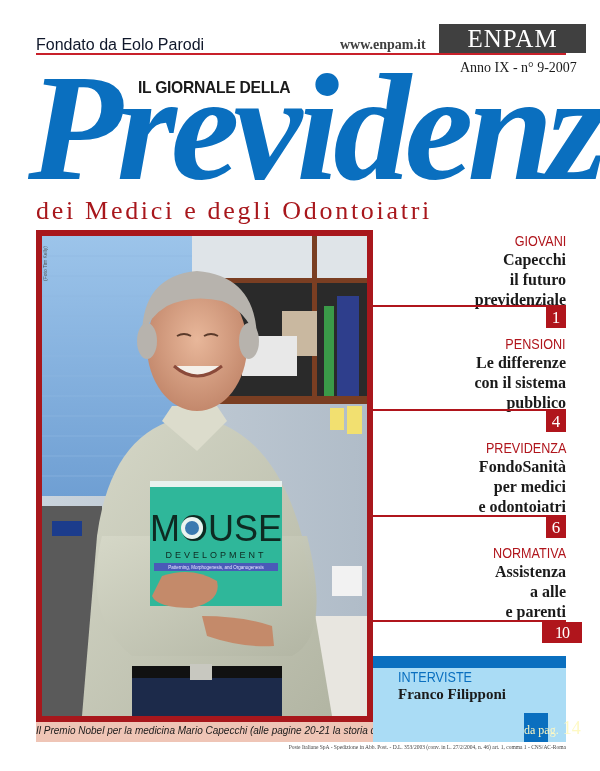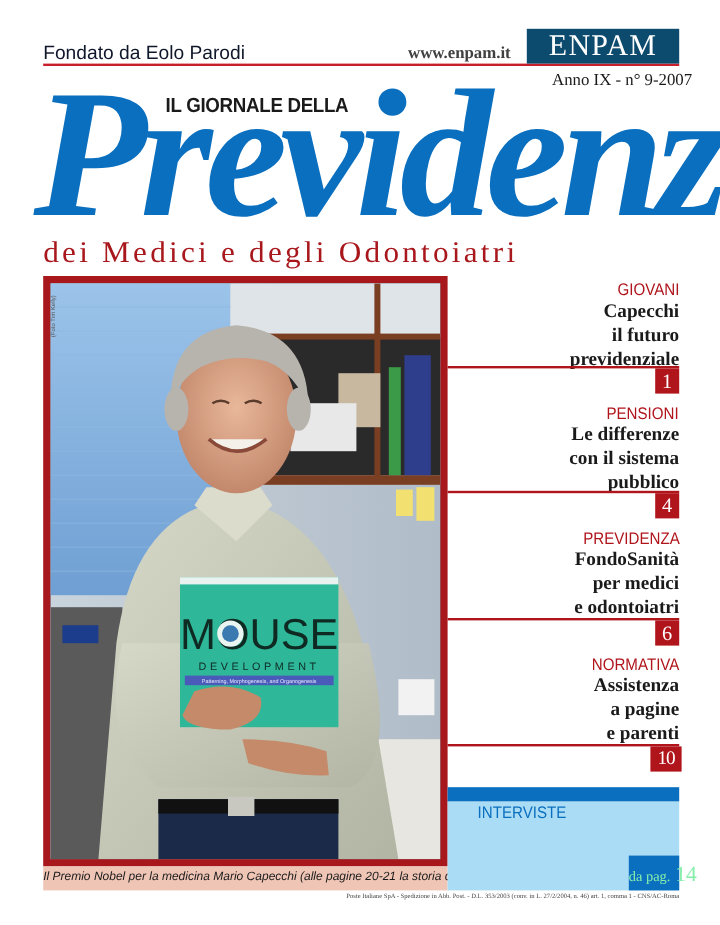--- a/index.html
+++ b/index.html
@@ -5,49 +5,49 @@
     * { margin: 0; padding: 0; box-sizing: border-box; }
     html, body { width: 600px; height: 771px; background: #ffffff; overflow: hidden; }
     body { position: relative; font-family: "Liberation Serif", serif; color: #111; }
 
     .abs { position: absolute; }
 
     
     .founded { left: 36px; top: 36px; font-size: 16px; color: #0f172a; font-family: Liberation Sans, sans-serif; }
     .header-rule { left: 36px; top: 53px; width: 530px; height: 2px; background: #c8202a; }
     .website { left: 340px; top: 37px; font-size: 14px; font-weight: bold; color: #404040; font-family: "Liberation Serif", serif; }
-    .brand-box { left: 439px; top: 24px; width: 127px; height: 29px; background: #0c4a6e; color: #fff; font-size: 25px; font-family: "Liberation Serif", serif; text-align: center; line-height: 30px; letter-spacing: 1px; }
+    .brand-box { left: 439px; top: 24px; width: 147px; height: 29px; background: #404040; color: #fff; font-size: 25px; font-family: "Liberation Serif", serif; text-align: center; line-height: 30px; letter-spacing: 1px; }
     .issue { left: 436px; top: 60px; font-size: 14px; color: #1a1a1a; font-family: "Liberation Serif", serif; margin-left: 24px; }
 
     
     .masthead-sub { left: 138px; top: 78px; font-size: 17px; font-weight: bold; color: #1a1a1a; font-family: "Liberation Sans", sans-serif; letter-spacing: -0.3px; transform: scaleX(0.92); transform-origin: left; }
     .masthead { left: 28px; top: 52px; font-size: 152px; line-height: 1; color: #0a6fbf; font-family: "Liberation Serif", serif; font-style: italic; font-weight: bold; letter-spacing: -6px; transform: scaleX(1.02); transform-origin: left; }
     .masthead-tag { left: 36px; top: 197px; font-size: 25px; color: #a8171c; font-family: "Liberation Serif", serif; letter-spacing: 2.6px; transform: scaleX(1.04); transform-origin: left; white-space: nowrap; }
 
     
     .photo-frame { left: 36px; top: 230px; width: 337px; height: 492px; background: #a8171c; }
     .photo { left: 42px; top: 236px; width: 325px; height: 480px; overflow: hidden; background: #7a8a9a; }
     .photo-credit { left: 42px; top: 241px; width: 10px; height: 40px; font-size: 5px; color: #555; font-family: "Liberation Sans", sans-serif; writing-mode: vertical-rl; transform: rotate(180deg); }
     .caption-bar { left: 36px; top: 722px; width: 337px; height: 20px; background: #efc5b6; }
     .caption { left: 36px; top: 725px; width: 337px; font-size: 10px; font-style: italic; color: #1a1a1a; text-align: center; font-family: "Liberation Sans", sans-serif; white-space: nowrap; }
 
     
     .section { position: absolute; right: 34px; text-align: right; }
     .sec-cat { font-family: "Liberation Sans", sans-serif; font-size: 14px; color: #b0151c; line-height: 17px; transform: scaleX(0.9); transform-origin: right; }
     .sec-title { font-family: "Liberation Serif", serif; font-weight: bold; font-size: 16px; color: #1a1a1a; line-height: 20px; }
     .sec-rule { position: absolute; left: 373px; width: 193px; height: 2px; background: #b0151c; }
     .page-box { position: absolute; left: 546px; width: 20px; height: 21px; background: #b0151c; color: #fff; font-family: "Liberation Serif", serif; font-size: 17px; text-align: center; line-height: 22px; }
-    .page-box.wide { left: 542px; width: 26px; font-size: 16px; letter-spacing: -1px; }
+    .page-box.wide { left: 542px; width: 40px; font-size: 16px; letter-spacing: -1px; }
 
     
     .int-topbar { left: 373px; top: 656px; width: 193px; height: 12px; background: #0a6fbf; }
     .int-box { left: 373px; top: 668px; width: 193px; height: 74px; background: #aadcf5; }
     .int-cat { left: 398px; top: 669px; font-family: "Liberation Sans", sans-serif; font-size: 14px; color: #0a6fbf; transform: scaleX(0.9); transform-origin: left; }
     .int-names { left: 398px; top: 686px; font-family: "Liberation Serif", serif; font-weight: bold; font-size: 15px; line-height: 17px; color: #1a1a1a; }
-    .int-page { left: 524px; top: 713px; width: 42px; height: 29px; background: #0a6fbf; color: #86efac; font-family: "Liberation Serif", serif; text-align: center; line-height: 30px; white-space: nowrap; }
+    .int-page { left: 524px; top: 713px; width: 24px; height: 29px; background: #0a6fbf; color: #fef9c3; font-family: "Liberation Serif", serif; text-align: center; line-height: 30px; white-space: nowrap; }
     .int-page .lbl { font-size: 12px; }
     .int-page .num { font-size: 18px; }
 
     .footer-legal { left: 250px; top: 744px; width: 316px; font-size: 5.5px; color: #444; text-align: right; font-family: "Liberation Serif", serif; white-space: nowrap; }
   </style>
 </head>
 <body>
 
 <div class="abs founded">Fondato da Eolo Parodi</div>
 <div class="abs website">www.enpam.it</div>
@@ -177,29 +177,30 @@
   <div class="sec-title">FondoSanità</div>
   <div class="sec-title">per medici</div>
   <div class="sec-title">e odontoiatri</div>
 </div>
 <div class="sec-rule" style="top:515px;"></div>
 <div class="page-box" style="top:517px;">6</div>
 
 <div class="section" style="top:545px;">
   <div class="sec-cat">NORMATIVA</div>
   <div class="sec-title">Assistenza</div>
-  <div class="sec-title">a pagine</div>
+  <div class="sec-title">a alle</div>
   <div class="sec-title">e parenti</div>
 </div>
 <div class="sec-rule" style="top:620px;"></div>
 <div class="page-box wide" style="top:622px;">10</div>
 
 <div class="abs int-topbar"></div>
 <div class="abs int-box"></div>
 <div class="abs int-cat">INTERVISTE</div>
 <div class="abs int-names">
+  <div>Franco Filipponi</div>
 </div>
 <div class="abs int-page">
   <span class="lbl">da pag.</span>
   <span class="num">14</span>
 </div>
 
 <div class="abs footer-legal">Poste Italiane SpA - Spedizione in Abb. Post. - D.L. 353/2003 (conv. in L. 27/2/2004, n. 46) art. 1, comma 1 - CNS/AC-Roma</div>
 
 </body></html>

